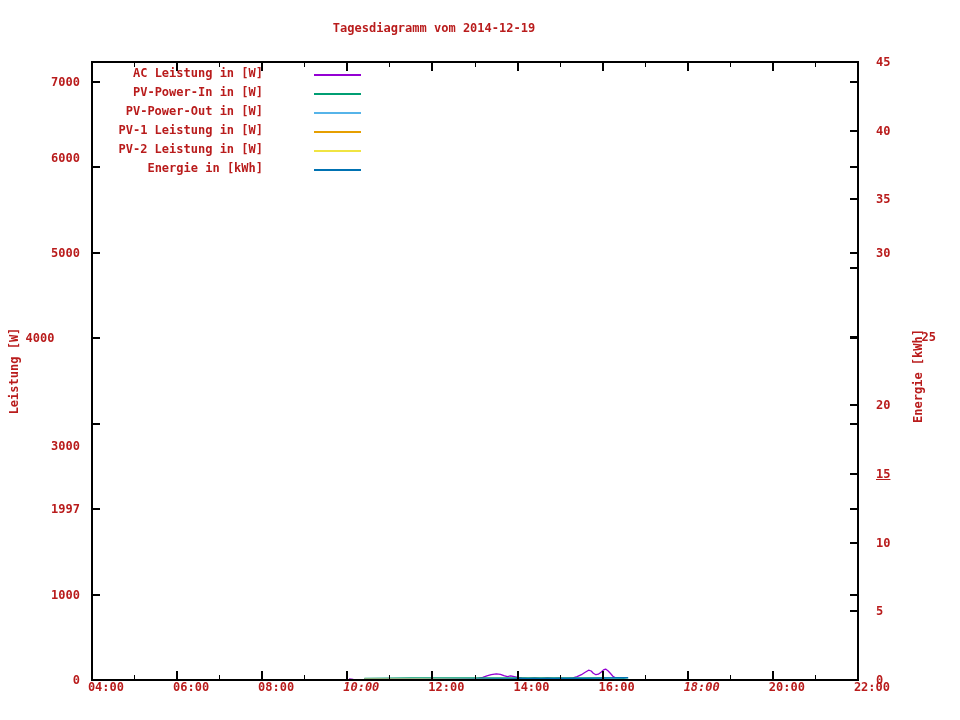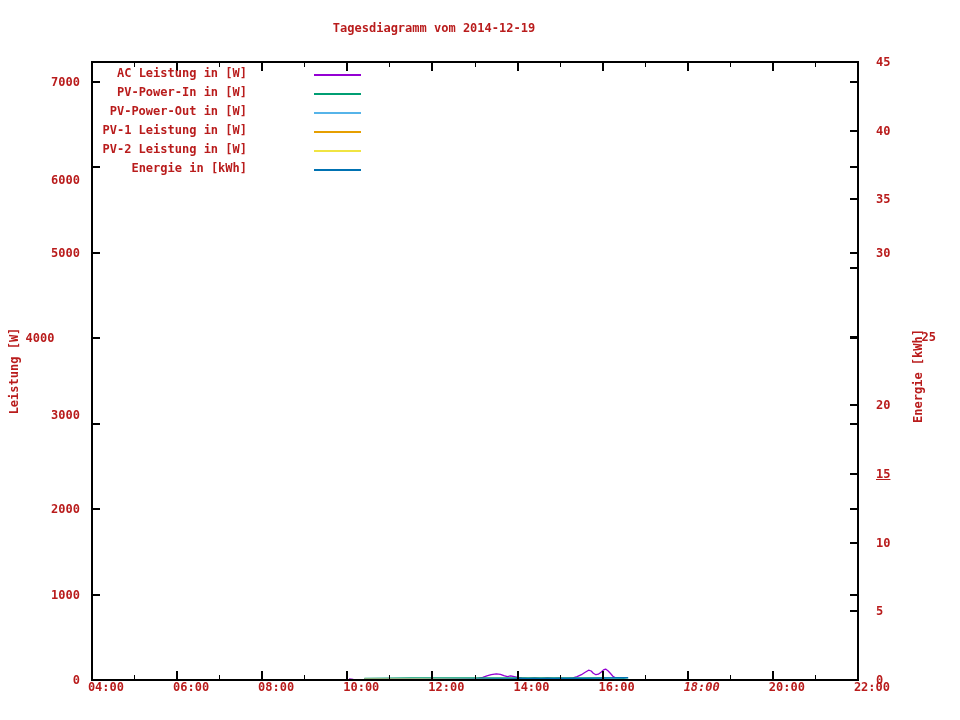--- a/index.html
+++ b/index.html
@@ -8,21 +8,21 @@
   .chart-title{position:absolute;left:0;top:20px;width:868px;height:16px;line-height:16px;
                text-align:center;font-size:12px;font-weight:bold;white-space:pre;}
   .axis-title{position:absolute;font-size:12px;font-weight:bold;white-space:nowrap;}
   .axis-title.left{left:14px;top:371px;transform:translate(-50%,-50%) rotate(-90deg);}
   .axis-title.right{left:918px;top:376px;transform:translate(-50%,-50%) rotate(-90deg);}
   .tick-label{position:absolute;font-size:12px;font-weight:bold;line-height:16px;height:16px;}
   .ylab{left:0;width:80px;text-align:right;}
   .y2lab{left:876px;width:60px;text-align:left;}
   .xlab{width:64px;text-align:right;top:679px;}
   .legend-label{position:absolute;left:0;width:247px;text-align:right;
-                font-size:12px;font-weight:bold;line-height:16px;height:16px;white-space:pre;}
+                font-size:12px;font-weight:bold;line-height:16px;height:16px;white-space:pre;padding-left:16px;}
   svg{position:absolute;left:0;top:0;}
 </style>
 </head>
 <body>
 
 <div class="stage">
   <div class="chart-title">Tagesdiagramm vom 2014-12-19</div>
   <div class="axis-title left">Leistung [W]</div>
   <div class="axis-title right">Energie [kWh]</div>
   <svg id="plot" width="960" height="720">
@@ -102,34 +102,34 @@
       <line x1="314" y1="94" x2="361" y2="94" stroke="#009E73" stroke-width="2"></line>
       <line x1="314" y1="113" x2="361" y2="113" stroke="#56B4E9" stroke-width="2"></line>
       <line x1="314" y1="132" x2="361" y2="132" stroke="#E69F00" stroke-width="2"></line>
       <line x1="314" y1="151" x2="361" y2="151" stroke="#F0E442" stroke-width="2"></line>
       <line x1="314" y1="170" x2="361" y2="170" stroke="#0072B2" stroke-width="2"></line>
     </svg>
   <div id="labels">
       <div class="tick-label xlab" style="left: 60px;">04:00</div>
       <div class="tick-label xlab" style="left: 145.111px;">06:00</div>
       <div class="tick-label xlab" style="left: 230.222px;">08:00</div>
-      <div class="tick-label xlab" style="left: 315.333px;">10:00</div>
+      <div class="tick-label xlab" style="left: 315.333px; font-style: italic;">10:00</div>
       <div class="tick-label xlab" style="left: 400.444px;">12:00</div>
       <div class="tick-label xlab" style="left: 485.556px;">14:00</div>
       <div class="tick-label xlab" style="left: 570.667px;">16:00</div>
       <div class="tick-label xlab" style="left: 655.778px; font-style: italic;">18:00</div>
       <div class="tick-label xlab" style="left: 740.889px;">20:00</div>
       <div class="tick-label xlab" style="left: 826px;">22:00</div>
       <div class="tick-label ylab" style="top: 672px;">0</div>
       <div class="tick-label ylab" style="top: 586.523px;">1000</div>
-      <div class="tick-label ylab" style="top: 501.046px;">2000</div>
-      <div class="tick-label ylab" style="top: 407px;">3000</div>
+      <div class="tick-label ylab" style="top: 501.046px;">1997</div>
+      <div class="tick-label ylab" style="top: 438px;">3000</div>
       <div class="tick-label ylab" style="top: 330.091px; text-align: center;">4000</div>
       <div class="tick-label ylab" style="top: 244.614px;">5000</div>
-      <div class="tick-label ylab" style="top: 172px; text-align: right;">6000</div>
+      <div class="tick-label ylab" style="top: 150px; text-align: right;">6000</div>
       <div class="tick-label ylab" style="top: 73.6598px;">7000</div>
       <div class="tick-label y2lab" style="top: 672px;">0</div>
       <div class="tick-label y2lab" style="top: 603.333px;">5</div>
       <div class="tick-label y2lab" style="top: 534.667px;">10</div>
       <div class="tick-label y2lab" style="top: 466px; text-decoration: underline;">15</div>
       <div class="tick-label y2lab" style="top: 397.333px;">20</div>
       <div class="tick-label y2lab" style="top: 328.667px; text-align: right;">25</div>
       <div class="tick-label y2lab" style="top: 245px;">30</div>
       <div class="tick-label y2lab" style="top: 191.333px;">35</div>
       <div class="tick-label y2lab" style="top: 122.667px;">40</div>

